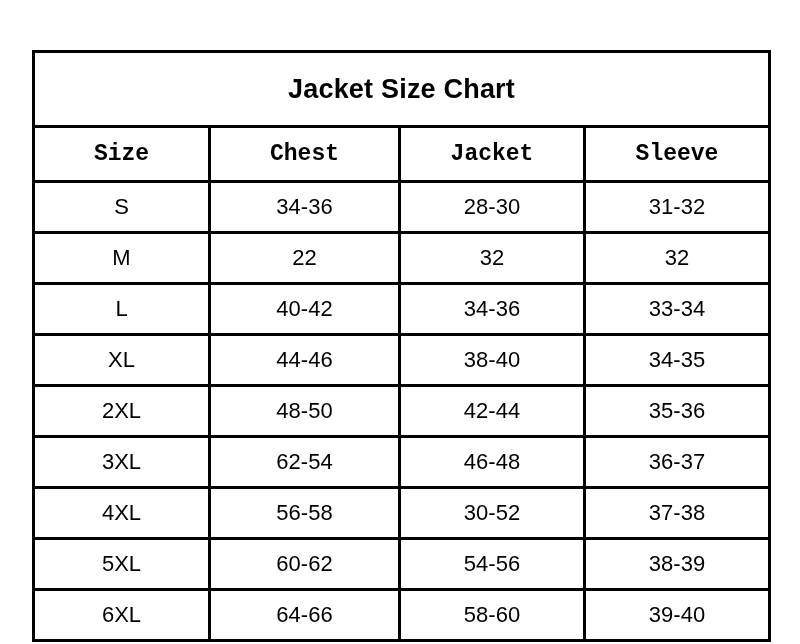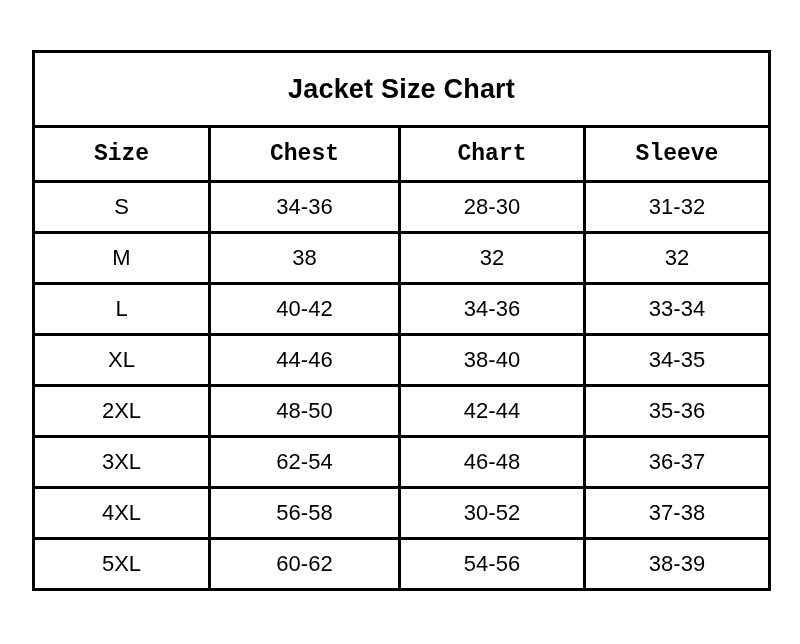--- a/index.html
+++ b/index.html
@@ -70,33 +70,33 @@
           <col class="c2">
           <col class="c3">
       </colgroup>
       <tbody>
         <tr>
           <td class="title-cell" colspan="4">Jacket Size Chart</td>
         </tr>
         <tr>
           <th class="head-cell">Size</th>
           <th class="head-cell">Chest</th>
-          <th class="head-cell">Chart</th>
+          <th class="head-cell">Jacket</th>
           <th class="head-cell">Sleeve</th>
         </tr>
 
         <tr>
           <td class="body-cell">S</td>
           <td class="body-cell">34-36</td>
           <td class="body-cell">28-30</td>
           <td class="body-cell">31-32</td>
         </tr>
         <tr>
           <td class="body-cell">M</td>
-          <td class="body-cell">38</td>
+          <td class="body-cell">22</td>
           <td class="body-cell">32</td>
           <td class="body-cell">32</td>
         </tr>
         <tr>
           <td class="body-cell">L</td>
           <td class="body-cell">40-42</td>
           <td class="body-cell">34-36</td>
           <td class="body-cell">33-34</td>
         </tr>
         <tr>
@@ -122,16 +122,22 @@
           <td class="body-cell">56-58</td>
           <td class="body-cell">30-52</td>
           <td class="body-cell">37-38</td>
         </tr>
         <tr>
           <td class="body-cell">5XL</td>
           <td class="body-cell">60-62</td>
           <td class="body-cell">54-56</td>
           <td class="body-cell">38-39</td>
         </tr>
+        <tr>
+          <td class="body-cell">6XL</td>
+          <td class="body-cell">64-66</td>
+          <td class="body-cell">58-60</td>
+          <td class="body-cell">39-40</td>
+        </tr>
       </tbody>
     </table>
   </div>
 </div>
 
 </body></html>

